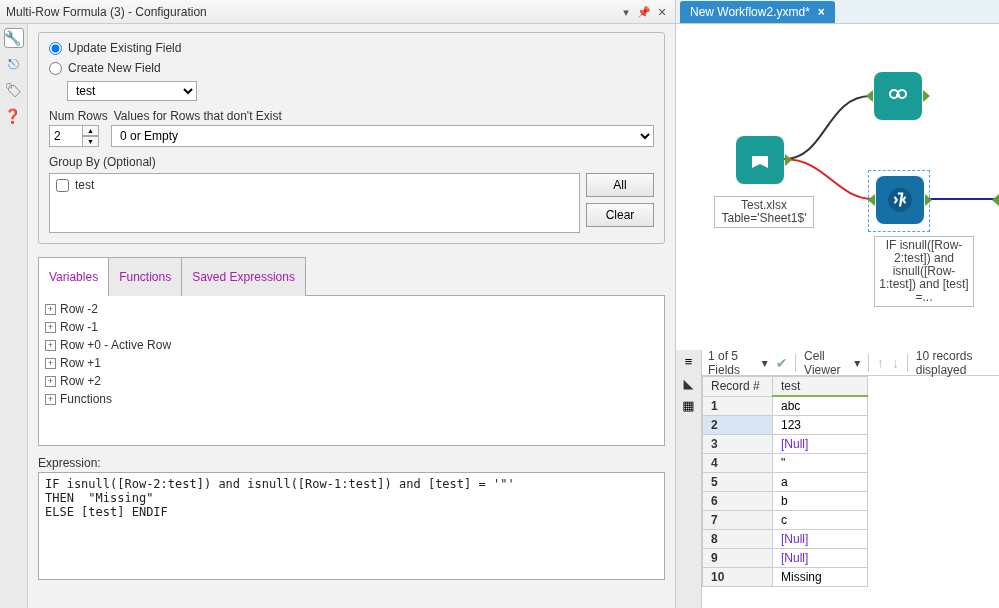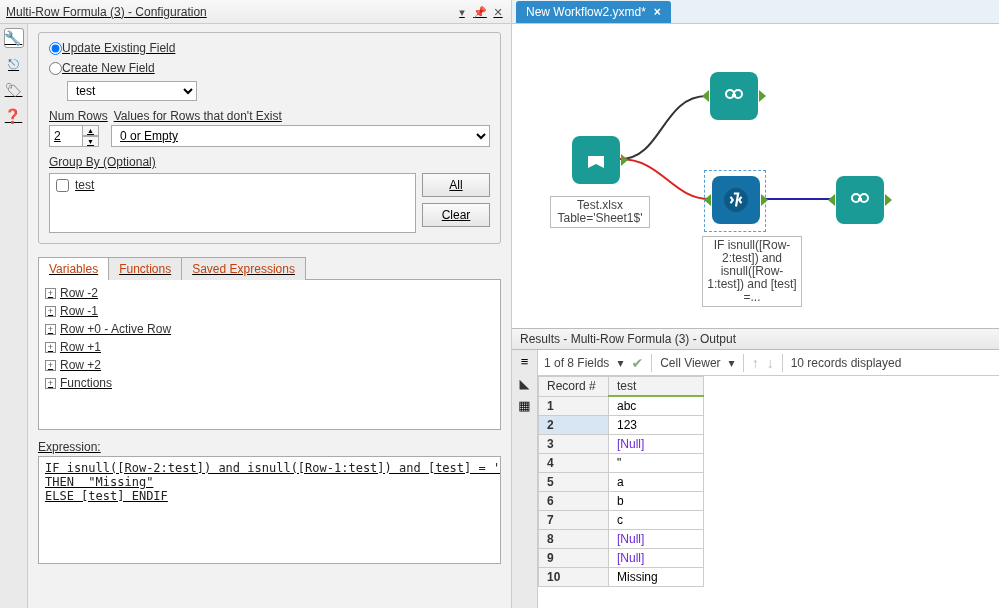--- a/index.html
+++ b/index.html
@@ -1,55 +1,55 @@
 <!DOCTYPE html>
 <html><head>
 <meta charset="utf-8">
 <style>
 * { box-sizing: border-box; margin: 0; padding: 0; font-family: "Segoe UI", Tahoma, sans-serif; font-size: 12px; }
 body { background: #fff; width: 999px; height: 608px; overflow: hidden; display: flex; }
 
-.left-panel { width: 512px; height: 608px; display: flex; flex-direction: column; border-right: 1px solid #ccc; text-decoration: underline; }
+.left-panel { width: 676px; height: 608px; display: flex; flex-direction: column; border-right: 1px solid #ccc; }
 .right-panel { flex: 1; height: 608px; display: flex; flex-direction: column; }
 
 
 .config-header { height: 24px; background: linear-gradient(#f8f8f8,#ececec); border-bottom: 1px solid #ccc; display: flex; align-items: center; padding: 0 6px; font-size: 12px; color: #333; }
 .config-header .title { flex: 1; }
 .hdr-icon { width: 14px; height: 14px; margin-left: 4px; display: inline-block; color: #555; text-align: center; line-height: 14px; font-size: 11px; }
 
 
 .config-body { flex: 1; display: flex; background: #f2f2f2; overflow: hidden; }
 .side-strip { width: 28px; background: #eaeaea; border-right: 1px solid #ccc; display: flex; flex-direction: column; align-items: center; padding-top: 4px; gap: 6px; }
 .side-strip .ss { width: 20px; height: 20px; display:flex; align-items:center; justify-content:center; font-size:14px; }
 .ss-selected { background:#fff; border:1px solid #999; border-radius:3px; }
 .config-form { flex: 1; padding: 8px 10px 6px 10px; display:flex; flex-direction:column; overflow:hidden; }
 
 .fieldset-top { border:1px solid #bbb; border-radius:3px; padding:8px 10px 10px 10px; background:#f2f2f2; }
-.radio-row { display:flex; align-items:center; margin-bottom:6px; color:#333; }
+.radio-row { display:flex; align-items:center; gap:6px; margin-bottom:6px; color:#333; }
 .radio-row input { margin:0; }
 .combo { width:130px; height:20px; border:1px solid #aaa; background:#fff; padding:0 4px; font-size:12px; margin-left:18px; }
 
 .row-params { display:flex; align-items:center; gap:10px; margin-top:8px; }
 .num-rows-lbl { color:#333; }
 .spinner { width:52px; height:22px; display:flex; }
 .spinner input { width:34px; border:1px solid #aaa; background:#fff; padding:0 4px; font-size:12px; }
 .spinner .spins { width:16px; display:flex; flex-direction:column; }
 .spinner .spins div { flex:1; border:1px solid #aaa; border-left:0; background:#f6f6f6; font-size:7px; text-align:center; line-height:9px; }
 .wide-select { flex:1; height:22px; border:1px solid #aaa; background:#fff; padding:0 4px; }
 
 .group-by { margin-top:8px; }
 .gb-label { color:#333; margin-bottom:4px; display:block; }
 .gb-row { display:flex; gap:6px; }
 .gb-list { flex:1; height:60px; border:1px solid #aaa; background:#fff; padding:4px 6px; }
 .gb-list label { display:flex; align-items:center; gap:6px; color:#333; }
 .gb-btns { display:flex; flex-direction:column; gap:6px; width:68px; }
 .gb-btns button { height:24px; border:1px solid #999; background:linear-gradient(#fafafa,#e6e6e6); font-size:12px; cursor:pointer; }
 
 .tabs-row { display:flex; gap:0; margin-top:12px; border-bottom:1px solid #aaa; }
-.tab { padding:4px 10px; border:1px solid #aaa; border-bottom:0; background:#eaeaea; color:#c2410c; margin-right:-1px; position:relative; top:1px; }
+.tab { padding:12px 10px; border:1px solid #aaa; border-bottom:0; background:#eaeaea; color:#a21caf; margin-right:-1px; position:relative; top:1px; }
 .tab.active { background:#fff; }
 .vars-box { border:1px solid #aaa; border-top:0; background:#fff; height:150px; padding:4px 6px; overflow:auto; }
 .tree-item { display:flex; align-items:center; gap:4px; color:#333; line-height:18px; }
 .tree-item .plus { width:11px; height:11px; border:1px solid #888; display:inline-flex; align-items:center; justify-content:center; font-size:9px; color:#555; background:#fff; }
 
 .expr-label { margin-top:10px; color:#333; }
 .expr-box { border:1px solid #aaa; background:#fff; height:108px; padding:4px 6px; font-family:Consolas,monospace; font-size:12px; color:#222; white-space:pre; overflow:auto; margin-top:2px; }
 
 
 .tab-strip { height:24px; background:#e8f1f6; border-bottom:1px solid #bcd; display:flex; align-items:flex-end; padding-left:4px; }
@@ -225,43 +225,40 @@
         </svg>
     </div>
 
     <div class="selected-halo" style="left:192px; top:146px; width:62px; height:62px;"></div>
     <div class="tool tool-blue in" style="left:200px; top:152px;">
       <svg width="26" height="26" viewBox="0 0 24 24">
           <circle cx="12" cy="12" r="11" fill="#0d5a86"></circle>
           <path d="M7 9l2 3-2 3M17 9l-2 3 2 3M10 6l4 0-2 12" stroke="#fff" stroke-width="2" fill="none"></path>
         </svg>
     </div>
-    <div class="tool-label" style="left:190px; top:212px; width:100px;"><span>IF isnull([Row-2:test]) and isnull([Row-1:test]) and [test] =...</span></div>
+    <div class="tool-label" style="left:198px; top:212px; width:100px;"><span>IF isnull([Row-2:test]) and isnull([Row-1:test]) and [test] =...</span></div>
 
     <div class="tool tool-green in" style="left:324px; top:152px;">
       <svg width="24" height="24" viewBox="0 0 24 24">
           <circle cx="8" cy="10" r="4" fill="none" stroke="#fff" stroke-width="2"></circle>
           <circle cx="16" cy="10" r="4" fill="none" stroke="#fff" stroke-width="2"></circle>
           <rect x="10" y="10" width="4" height="3" fill="#fff"></rect>
         </svg>
     </div>
   </div>
 
-  <div class="results-header">
-    <span>Results - Multi-Row Formula (3) - Output</span>
-  </div>
   <div class="results-body">
     <div class="res-side">
       <div>≡</div>
       <div style="color:#333;">◣</div>
       <div>▦</div>
     </div>
     <div class="res-main">
       <div class="res-toolbar">
-        <span>1 of 8 Fields</span>
+        <span>1 of 5 Fields</span>
         <span>▾</span>
         <span class="ck">✔</span>
         <span class="sep"></span>
         <span>Cell Viewer</span>
         <span>▾</span>
         <span class="sep"></span>
         <span class="arrow">↑</span>
         <span class="arrow">↓</span>
         <span class="sep"></span>
         <span>10 records displayed</span>

